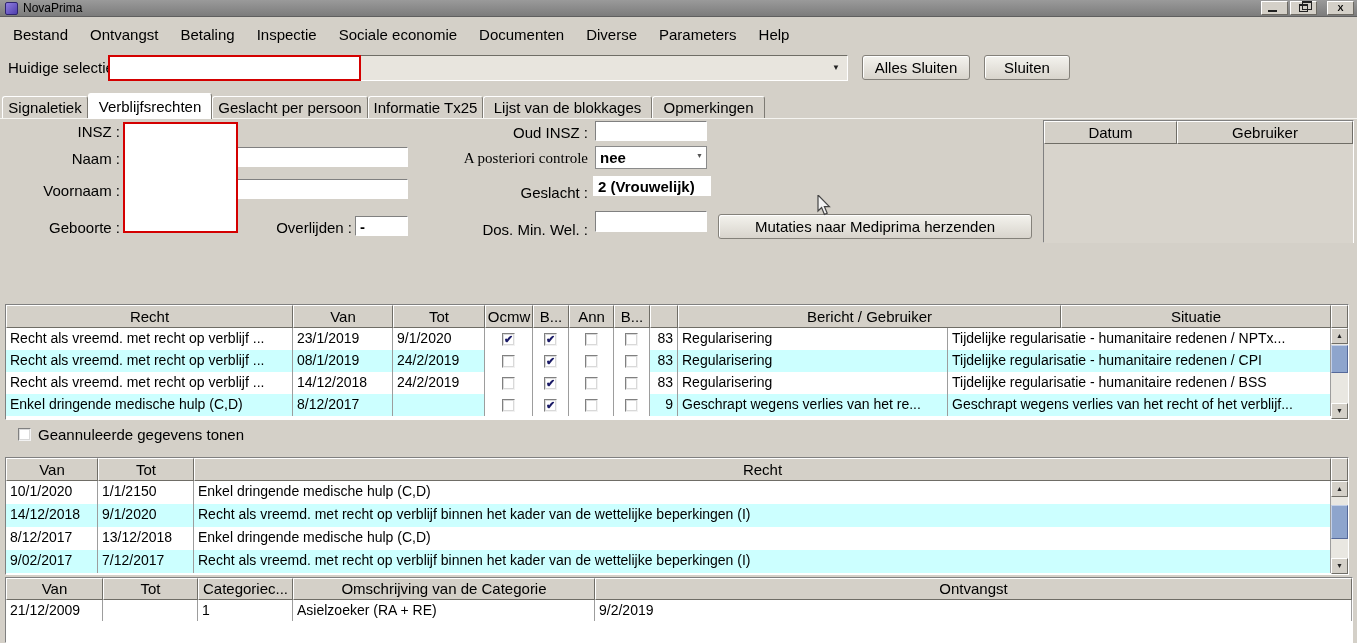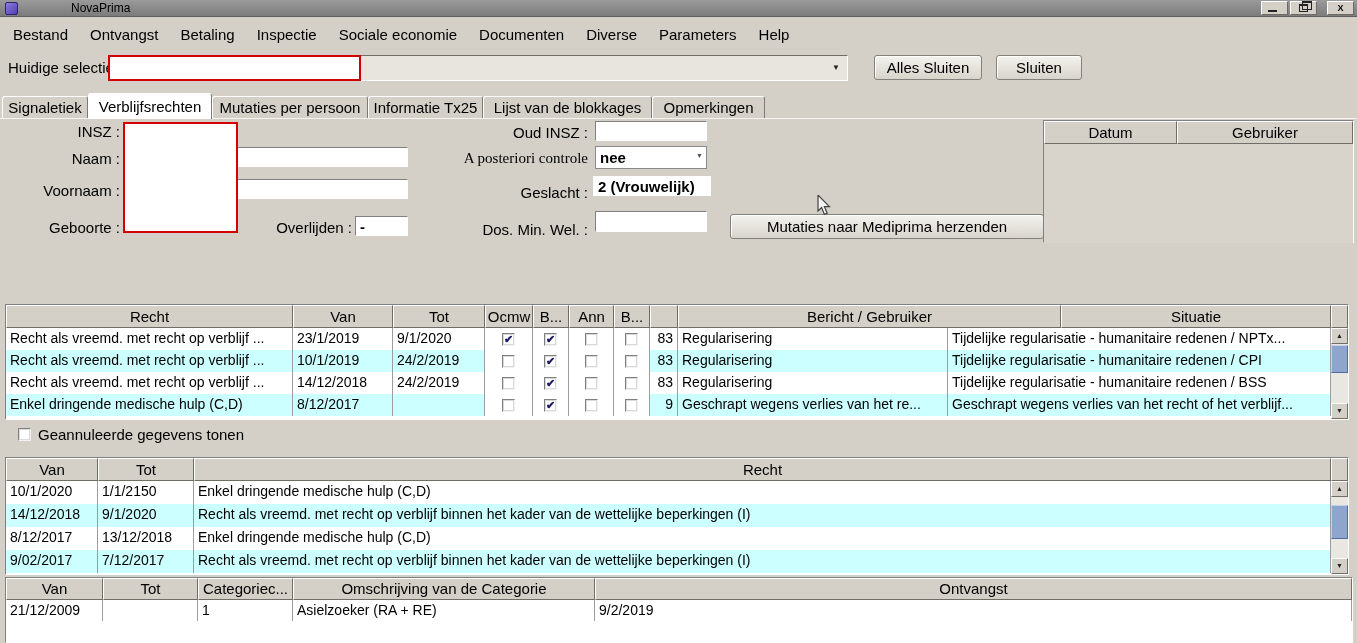--- a/index.html
+++ b/index.html
@@ -7,21 +7,21 @@
   body { font-family:"Liberation Sans", sans-serif; }
   .window {
     position:relative; width:1357px; height:643px; background:#d4d0c8;
     overflow:hidden; color:#000; font-size:14px;
   }
   
   .titlebar {
     position:absolute; left:0; top:0; width:1357px; height:17px;
     background:linear-gradient(#9a9a9a,#7c7c7c);
     border-bottom:1px solid #5f5f5f;
-    display:flex; align-items:center; padding:0 3px;gap:48px;
+    display:flex; align-items:center; padding:0 3px;
   }
   .app-icon { width:13px; height:13px; margin:0 5px 0 2px;
     background:linear-gradient(135deg,#8f7de0,#4f3fae);
     border:1px solid #2e2470; border-radius:2px; }
   .title-text { font-size:12px; color:#000; }
   .win-btns { margin-left:auto; display:flex; gap:2px; }
   .wbtn {
     width:27px; height:14px; background:#d4d0c8;
     border:1px solid #6d6a63; border-top-color:#fff; border-left-color:#fff;
     display:flex; align-items:center; justify-content:center;
@@ -53,21 +53,21 @@
   }
   .combo-arrow {
     position:absolute; right:3px; top:4px; width:16px; height:16px;
     font-size:8px; text-align:center; line-height:16px; color:#222;
   }
   .push-btn {
     position:absolute; height:25px; background:linear-gradient(#f4f3ee,#d8d4cc);
     border:1px solid #84817a; border-radius:3px;
     box-shadow:inset 1px 1px 0 #fff;
     font-size:15px; text-align:center; font-family:"Liberation Sans",sans-serif;
-    padding:0; cursor:default;margin-left:12px;
+    padding:0; cursor:default;
   }
   
   .tabs { position:absolute; left:0; top:93px; width:1357px; height:26px; }
   .tab {
     position:absolute; top:3px; height:23px; background:#d4d0c8;
     border:1px solid #7e7b74; border-bottom:none;
     border-top-color:#fff; border-left-color:#fff;
     border-radius:3px 3px 0 0; text-align:center; font-size:15px;
     padding-top:2px;
   }
@@ -174,21 +174,21 @@
   <div class="combo">
     <div class="combo-input"></div>
     <div class="combo-arrow">▼</div>
   </div>
   <button class="push-btn" style="left:862px; top:55px; width:108px;">Alles Sluiten</button>
   <button class="push-btn" style="left:984px; top:55px; width:86px;">Sluiten</button>
 
   <div class="tabs">
     <div class="tab" style="left:2px; width:86px;">Signaletiek</div>
     <div class="tab active" style="left:88px; width:124px;">Verblijfsrechten</div>
-    <div class="tab" style="left:212px; width:156px;">Mutaties per persoon</div>
+    <div class="tab" style="left:212px; width:156px;">Geslacht per persoon</div>
     <div class="tab" style="left:368px; width:115px;">Informatie Tx25</div>
     <div class="tab" style="left:483px; width:169px;">Lijst van de blokkages</div>
     <div class="tab" style="left:652px; width:113px;">Opmerkingen</div>
   </div>
   <div class="panel-top"></div>
 
   <span class="flabel" style="left:20px; top:123px; width:100px;">INSZ :</span>
   <span class="flabel" style="left:20px; top:150px; width:100px;">Naam :</span>
   <span class="flabel" style="left:20px; top:182px; width:100px;">Voornaam :</span>
   <span class="flabel" style="left:20px; top:219px; width:100px;">Geboorte :</span>
@@ -259,21 +259,21 @@
         </div>
       <div class="cell cb-cell" style="width:36px;">
           <span class="checkbox"></span>
         </div>
       <div class="cell num" style="width:28px;">83</div>
       <div class="cell" style="width:270px;">Regularisering</div>
       <div class="cell" style="width:383px;">Tijdelijke regularisatie - humanitaire redenen / NPTx...</div>
     </div>
     <div class="gt-row row-alt">
       <div class="cell" style="width:287px;">Recht als vreemd. met recht op verblijf ...</div>
-      <div class="cell" style="width:100px;">10/1/2019</div>
+      <div class="cell" style="width:100px;">08/1/2019</div>
       <div class="cell" style="width:92px;">24/2/2019</div>
       <div class="cell cb-cell" style="width:48px;">
           <span class="checkbox"></span>
         </div>
       <div class="cell cb-cell" style="width:36px;">
           <span class="checkbox">✔</span>
         </div>
       <div class="cell cb-cell" style="width:45px;">
           <span class="checkbox"></span>
         </div>

